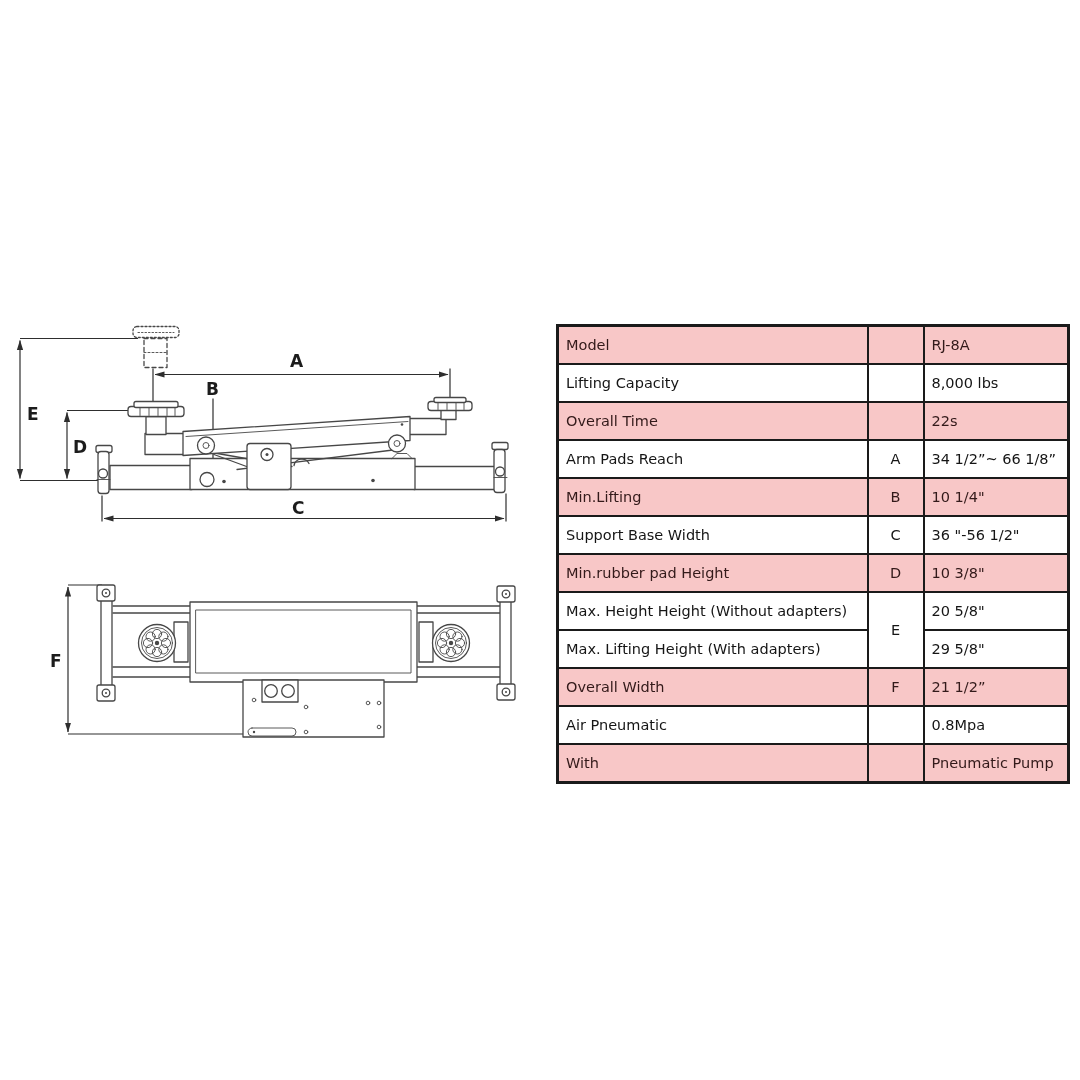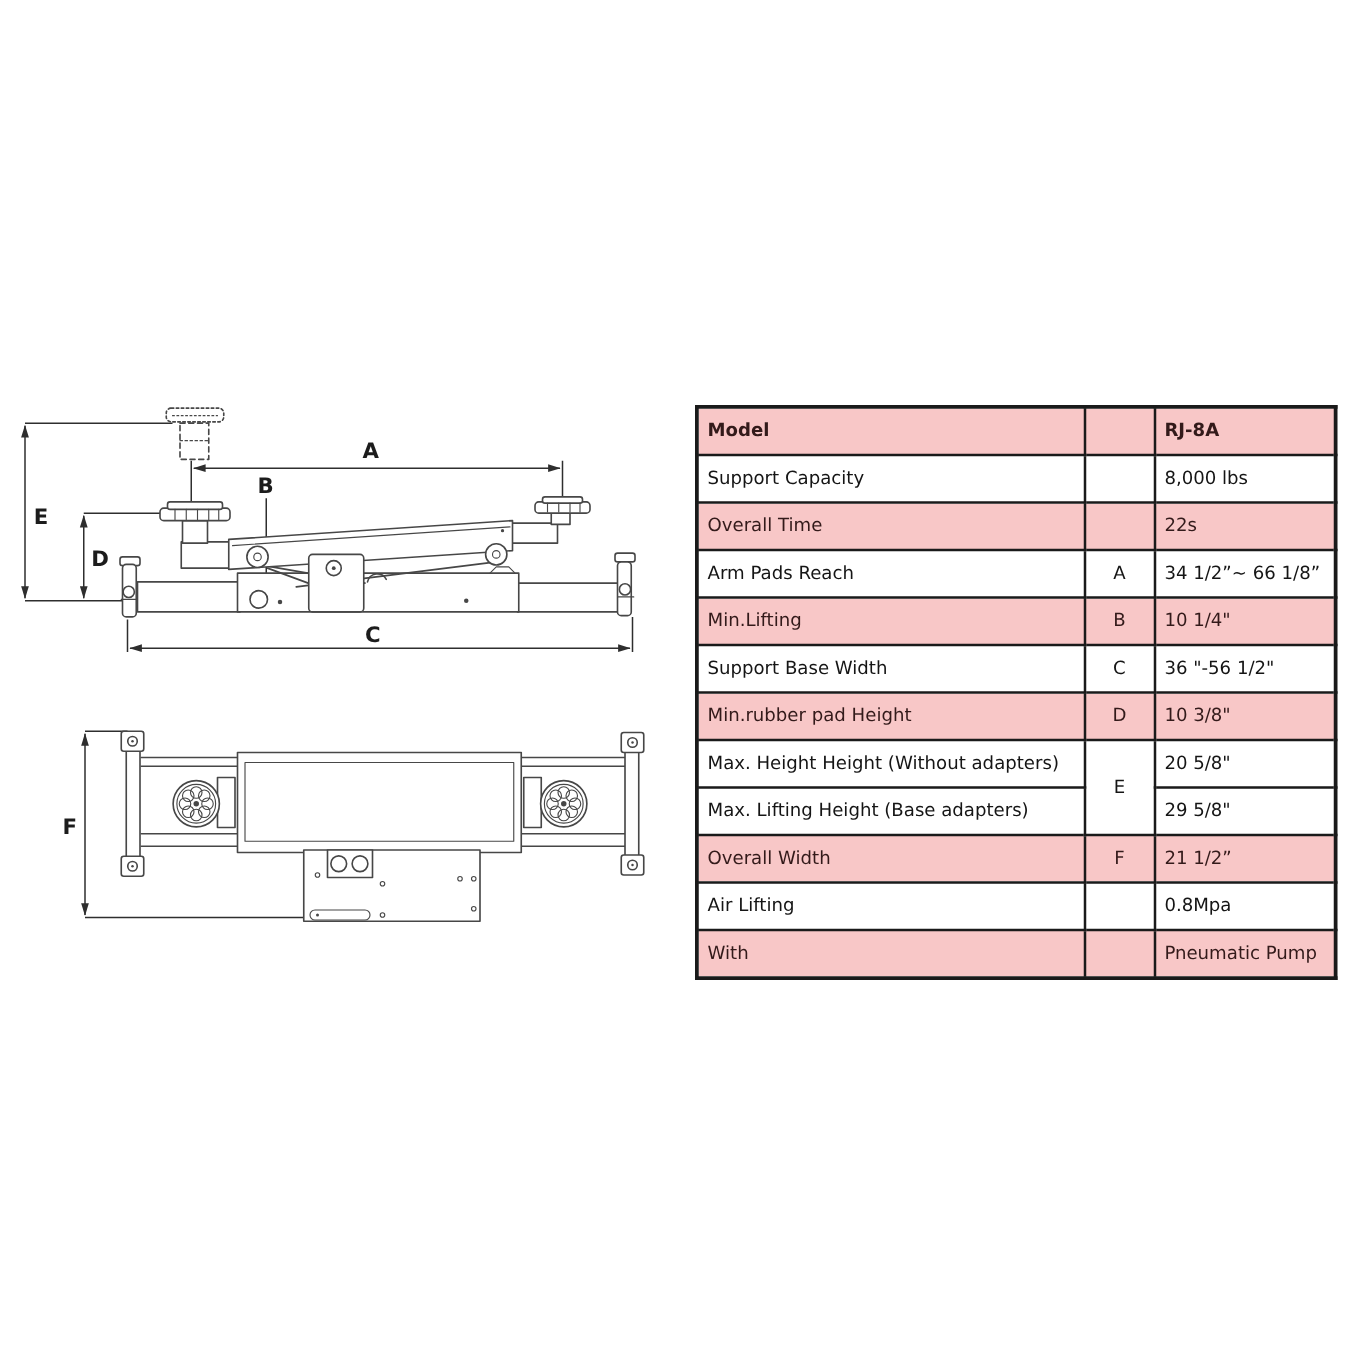--- a/index.html
+++ b/index.html
@@ -18,21 +18,21 @@
   .lbl{font:bold 17px "DejaVu Sans","Liberation Sans",sans-serif;fill:#1c1c1c;}
 
   
   .spec-table{position:absolute;left:556px;top:324px;width:511px;border-collapse:collapse;
       table-layout:fixed;background:#fff;border:3px solid #1a1a1a;
       font-size:14.5px;color:#151515;}
   .spec-table td{border:2px solid #1a1a1a;height:36px;padding:0 4px 0 7px;
       overflow:hidden;white-space:nowrap;vertical-align:middle;}
   .spec-table td.letter{text-align:center;padding:0;}
   .spec-table tr.pink td{background:#f8c7c7;color:#331a1a;}
-  .spec-table tr.hdr td{font-weight:bold;}
+  .spec-table tr.hdr td{font-weight:normal;}
 </style>
 </head>
 <body>
 
 <div class="page">
 
   <svg class="svg-side" width="540" height="235" viewBox="0 295 540 230">
     <defs>
       <marker id="sa" viewBox="0 0 10 8" markerWidth="10" markerHeight="8" refX="9.5" refY="4" orient="auto-start-reverse" markerUnits="userSpaceOnUse">
         <path d="M0,0.9 L10,4 L0,7.1 Z" fill="#2e2e2e"></path>
@@ -230,21 +230,21 @@
         <col style="width:56px">
         <col style="width:145px">
       </colgroup>
     <tbody>
       <tr class="pink hdr">
         <td>Model</td>
         <td class="letter"></td>
         <td>RJ-8A</td>
       </tr>
       <tr>
-        <td>Support Capacity</td>
+        <td>Lifting Capacity</td>
         <td class="letter"></td>
         <td>8,000 lbs</td>
       </tr>
       <tr class="pink">
         <td>Overall Time</td>
         <td class="letter"></td>
         <td>22s</td>
       </tr>
       <tr>
         <td>Arm Pads Reach</td>
@@ -265,30 +265,30 @@
         <td>Min.rubber pad Height</td>
         <td class="letter">D</td>
         <td>10 3/8"</td>
       </tr>
       <tr>
         <td>Max. Height Height  (Without adapters)</td>
         <td class="letter" rowspan="2">E</td>
         <td>20 5/8"</td>
       </tr>
       <tr>
-        <td>Max. Lifting Height (Base adapters)</td>
+        <td>Max. Lifting Height (With adapters)</td>
         <td>29 5/8"</td>
       </tr>
       <tr class="pink">
         <td>Overall Width</td>
         <td class="letter">F</td>
         <td>21 1/2”</td>
       </tr>
       <tr>
-        <td>Air Lifting</td>
+        <td>Air Pneumatic</td>
         <td class="letter"></td>
         <td>0.8Mpa</td>
       </tr>
       <tr class="pink">
         <td>With</td>
         <td class="letter"></td>
         <td>Pneumatic Pump</td>
       </tr>
     </tbody>
   </table>

